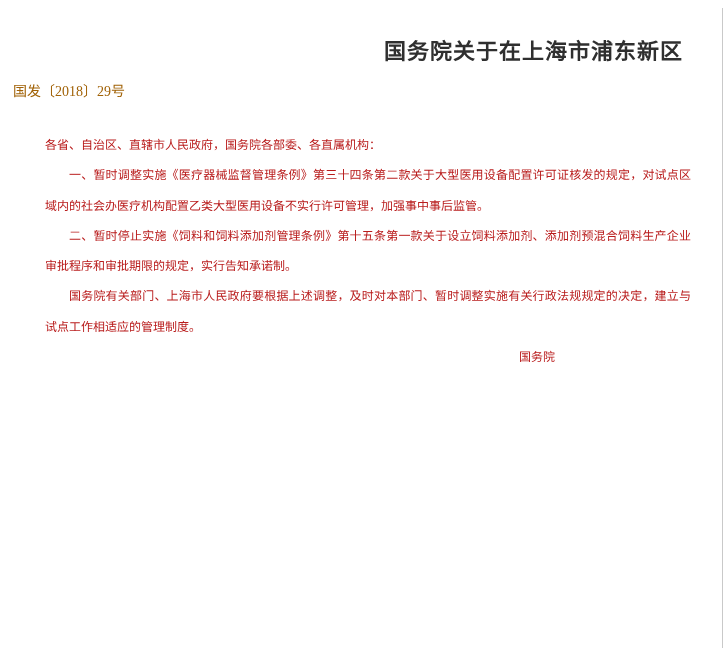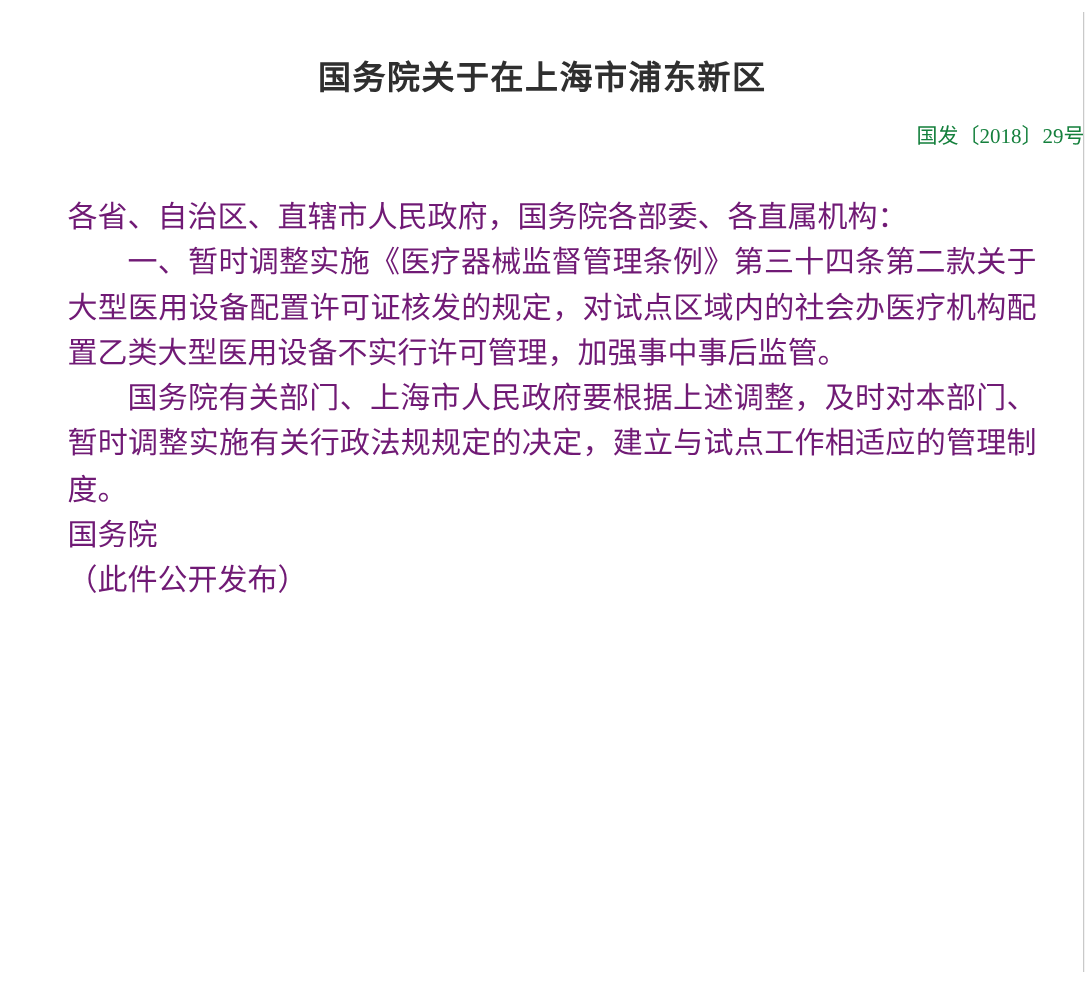--- a/index.html
+++ b/index.html
@@ -23,53 +23,54 @@
   .right-border {
     position: absolute;
     top: 8px;
     right: 0;
     width: 1px;
     height: 640px;
     background: #c9c9c9;
   }
   .title {
     margin: 36px 40px 16px 40px;
-    text-align: center;
+    text-align: right;
     font-size: 22px;
     line-height: 31px;
     font-weight: bold;
     color: #2f2f2f;
     letter-spacing: 1px;
   }
   .doc-number {
     margin-top: 9px;
-    text-align: right;
+    text-align: left;
     font-size: 14px;
     line-height: 18px;
-    color: #15803d;
+    color: #a16207;
+    padding-left: 13px;
   }
   .doc-body {
     padding: 29px 32px 0 45px;
-    font-size: 20px;
+    font-size: 12px;
     line-height: 30.3px;
-    color: #701a75;
+    color: #b91c1c;
     text-align: justify;
   }
   .doc-body p {
     margin: 0;
   }
   .indent {
     text-indent: 2em;
   }
   .attachment-line {
     margin-top: 22px;
     text-indent: 2em;
   }
   .sign-block {
-    text-align: left;
+    text-align: right;
   }
   .signer-line {
     padding-right: 136px;
   }
   .date-line {
     padding-right: 105px;
   }
   .footer-note {
     text-indent: 0;
   }
@@ -84,26 +85,26 @@
   </h1>
 
   <div class="doc-number">国发〔2018〕29号</div>
 
   <div class="doc-body">
     <p>各省、自治区、直辖市人民政府，国务院各部委、各直属机构：</p>
 
 
     <p class="indent">一、暂时调整实施《医疗器械监督管理条例》第三十四条第二款关于大型医用设备配置许可证核发的规定，对试点区域内的社会办医疗机构配置乙类大型医用设备不实行许可管理，加强事中事后监管。</p>
 
+    <p class="indent">二、暂时停止实施《饲料和饲料添加剂管理条例》第十五条第一款关于设立饲料添加剂、添加剂预混合饲料生产企业审批程序和审批期限的规定，实行告知承诺制。</p>
 
     <p class="indent">国务院有关部门、上海市人民政府要根据上述调整，及时对本部门、暂时调整实施有关行政法规规定的决定，建立与试点工作相适应的管理制度。</p>
 
 
 
     <div class="sign-block">
       <p class="signer-line">国务院</p>
     </div>
 
-    <p class="footer-note">（此件公开发布）</p>
   </div>
 
   <div class="right-border"></div>
 </div>
 
 </body></html>

